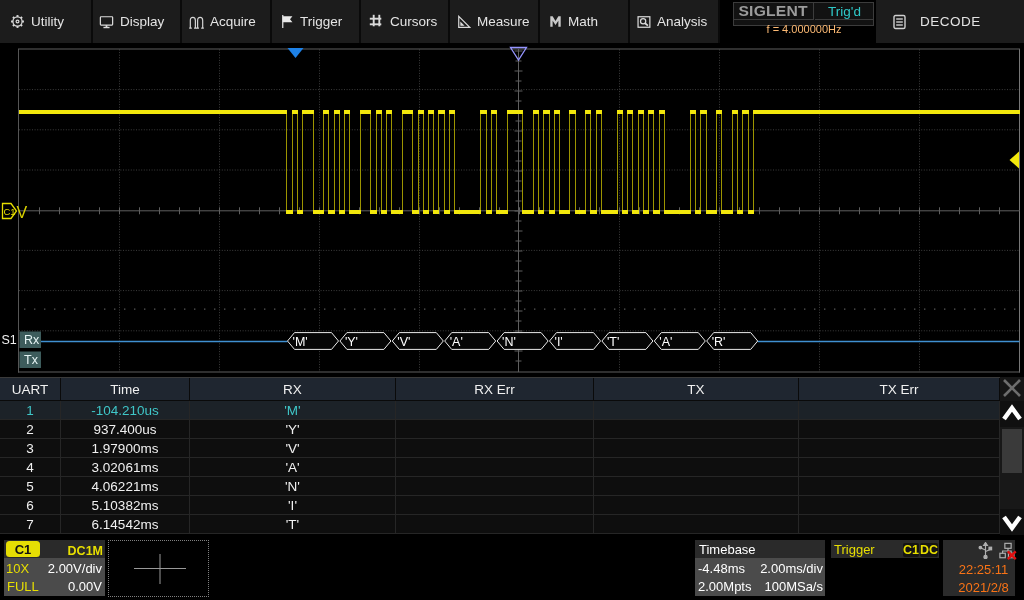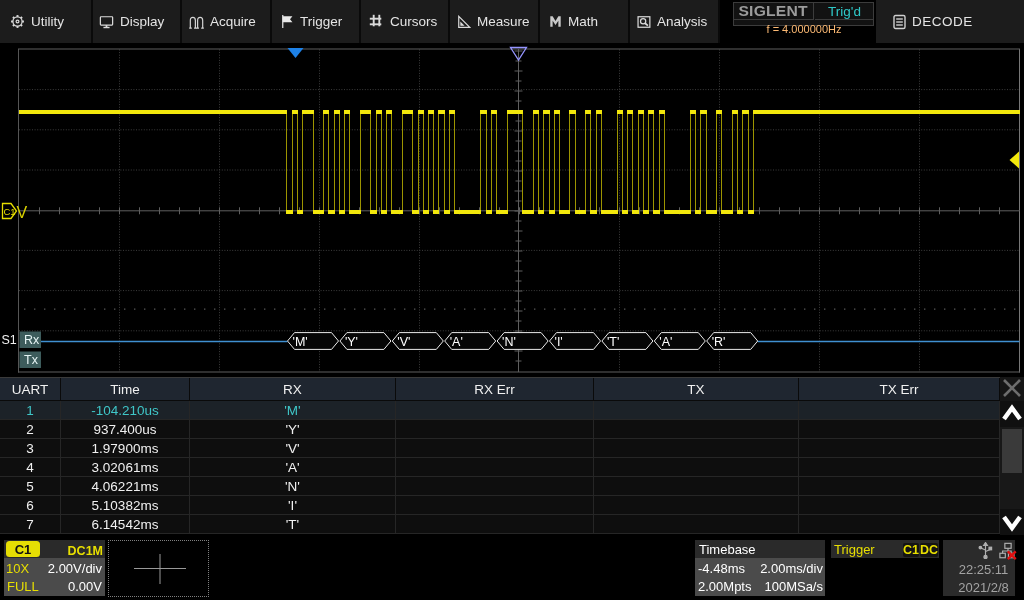--- a/index.html
+++ b/index.html
@@ -99,21 +99,21 @@
 </div>
 <div class="mcell" style="left:876px;width:148px;padding-left:17px">
  <svg width="13" height="16" viewBox="0 0 13 16">
         <g stroke="#cfcfcf" fill="none" stroke-width="1.4">
           <rect x="1" y="1.5" width="11" height="13" rx="1.5"></rect>
           <line x1="3.2" y1="5" x2="9.8" y2="5"></line>
           <line x1="3.2" y1="8" x2="9.8" y2="8"></line>
           <line x1="3.2" y1="11" x2="9.8" y2="11"></line>
         </g>
       </svg>
- <span style="margin-left:0;letter-spacing:0.5px">DECODE</span>
+ <span style="margin-left:8px;letter-spacing:0.5px">DECODE</span>
     </div>
 </div>
 
 <svg class="abs" style="left:0;top:0" width="1024" height="380" viewBox="0 0 1024 380">
 <path d="M19 89.6H1020 M19 129.8H1020 M19 170.0H1020 M19 250.4H1020 M19 290.6H1020 M19 330.8H1020 M119.5 49.5V372 M219.5 49.5V372 M319.5 49.5V372 M419.5 49.5V372 M619.5 49.5V372 M719.5 49.5V372 M819.5 49.5V372 M919.5 49.5V372" stroke="#3d3d3d" stroke-width="1" stroke-dasharray="1 1.6" fill="none"></path>
 <path d="M24 309.2h1.4 M34 309.2h1.4 M44 309.2h1.4 M54 309.2h1.4 M64 309.2h1.4 M74 309.2h1.4 M84 309.2h1.4 M94 309.2h1.4 M104 309.2h1.4 M114 309.2h1.4 M124 309.2h1.4 M134 309.2h1.4 M144 309.2h1.4 M154 309.2h1.4 M164 309.2h1.4 M174 309.2h1.4 M184 309.2h1.4 M194 309.2h1.4 M204 309.2h1.4 M214 309.2h1.4 M224 309.2h1.4 M234 309.2h1.4 M244 309.2h1.4 M254 309.2h1.4 M264 309.2h1.4 M274 309.2h1.4 M284 309.2h1.4 M294 309.2h1.4 M304 309.2h1.4 M314 309.2h1.4 M324 309.2h1.4 M334 309.2h1.4 M344 309.2h1.4 M354 309.2h1.4 M364 309.2h1.4 M374 309.2h1.4 M384 309.2h1.4 M394 309.2h1.4 M404 309.2h1.4 M414 309.2h1.4 M424 309.2h1.4 M434 309.2h1.4 M444 309.2h1.4 M454 309.2h1.4 M464 309.2h1.4 M474 309.2h1.4 M484 309.2h1.4 M494 309.2h1.4 M504 309.2h1.4 M514 309.2h1.4 M524 309.2h1.4 M534 309.2h1.4 M544 309.2h1.4 M554 309.2h1.4 M564 309.2h1.4 M574 309.2h1.4 M584 309.2h1.4 M594 309.2h1.4 M604 309.2h1.4 M614 309.2h1.4 M624 309.2h1.4 M634 309.2h1.4 M644 309.2h1.4 M654 309.2h1.4 M664 309.2h1.4 M674 309.2h1.4 M684 309.2h1.4 M694 309.2h1.4 M704 309.2h1.4 M714 309.2h1.4 M724 309.2h1.4 M734 309.2h1.4 M744 309.2h1.4 M754 309.2h1.4 M764 309.2h1.4 M774 309.2h1.4 M784 309.2h1.4 M794 309.2h1.4 M804 309.2h1.4 M814 309.2h1.4 M824 309.2h1.4 M834 309.2h1.4 M844 309.2h1.4 M854 309.2h1.4 M864 309.2h1.4 M874 309.2h1.4 M884 309.2h1.4 M894 309.2h1.4 M904 309.2h1.4 M914 309.2h1.4 M924 309.2h1.4 M934 309.2h1.4 M944 309.2h1.4 M954 309.2h1.4 M964 309.2h1.4 M974 309.2h1.4 M984 309.2h1.4 M994 309.2h1.4 M1004 309.2h1.4 M1014 309.2h1.4" stroke="#585858" stroke-width="1.3" fill="none"></path>
 <line x1="18.5" y1="49" x2="18.5" y2="372.5" stroke="#555"></line>
 <line x1="1019.5" y1="49" x2="1019.5" y2="372.5" stroke="#777"></line>
 <line x1="18" y1="49" x2="1020" y2="49" stroke="#5f5f5f"></line>
 <line x1="18" y1="372" x2="1020" y2="372" stroke="#5f5f5f"></line>
@@ -270,21 +270,21 @@
       <span style="position:absolute;right:2px;top:21px">100MSa/s</span>
     </div>
 </div>
 <div class="abs" style="left:831px;top:540px;width:108px;height:56px">
  <div class="box-hd" style="position:absolute;left:0;top:0;width:108px;height:18px;padding-left:3px">
   <span class="yel">Trigger</span>
   <span class="yel" style="position:absolute;left:72px;top:3px;width:16px;text-align:center;font-size:12.5px;font-weight:bold;background:#141414;border-radius:2px">C1</span>
   <span class="yel" style="position:absolute;left:89px;top:3px;width:18px;text-align:center;font-size:12.5px;font-weight:bold;background:#141414;border-radius:2px">DC</span>
     </div>
 </div>
-<div class="abs" style="left:943px;top:540px;width:72px;height:56px;background:#2b2b2b;color:#a3a3a3">
+<div class="abs" style="left:943px;top:540px;width:72px;height:56px;background:#2b2b2b;color:#f97316">
  <svg class="abs" style="left:35px;top:2px" width="15" height="17" viewBox="0 0 15 17">
   <g stroke="#b0b0b0" fill="#b0b0b0" stroke-width="1.2">
    <line x1="7.5" y1="3" x2="7.5" y2="14"></line>
         <polygon points="7.5,0.5 5.6,3.5 9.4,3.5"></polygon>
    <circle cx="7.5" cy="15" r="1.6"></circle>
         <line x1="7.5" y1="8" x2="2.8" y2="6"></line>
         <circle cx="2.4" cy="5.6" r="1.3"></circle>
    <line x1="7.5" y1="9.5" x2="12.2" y2="7.5"></line>
         <rect x="11" y="5.2" width="2.6" height="2.6"></rect>
       </g>

